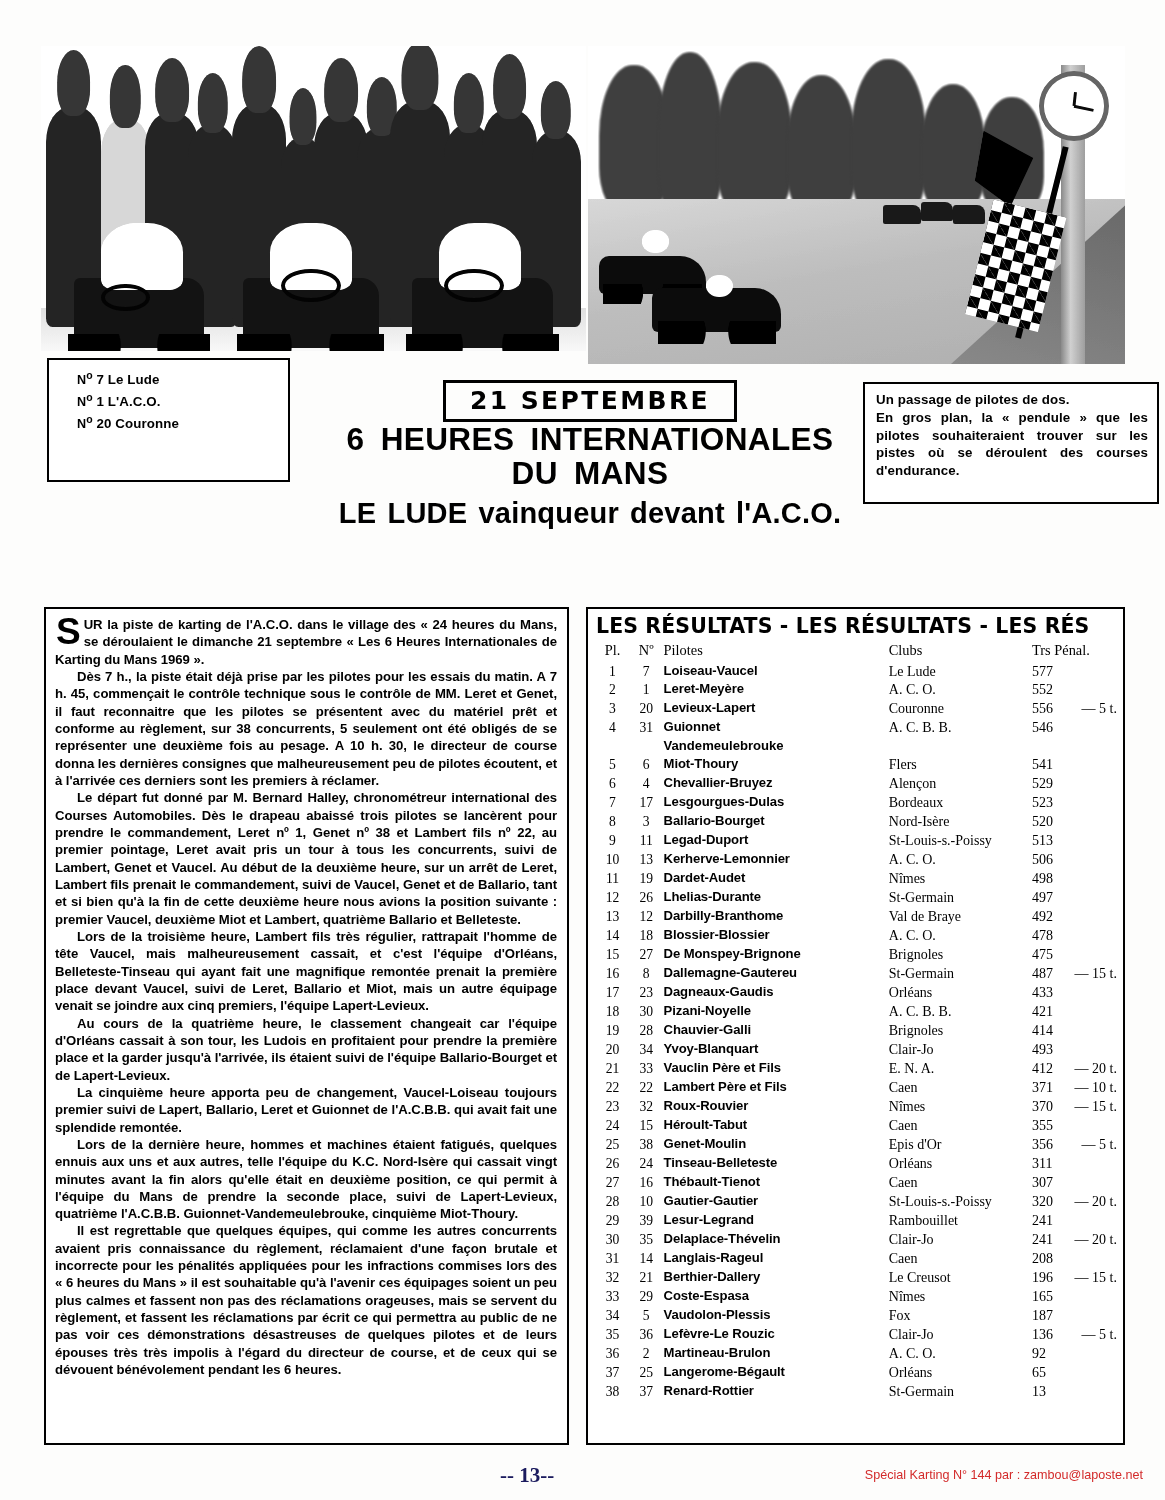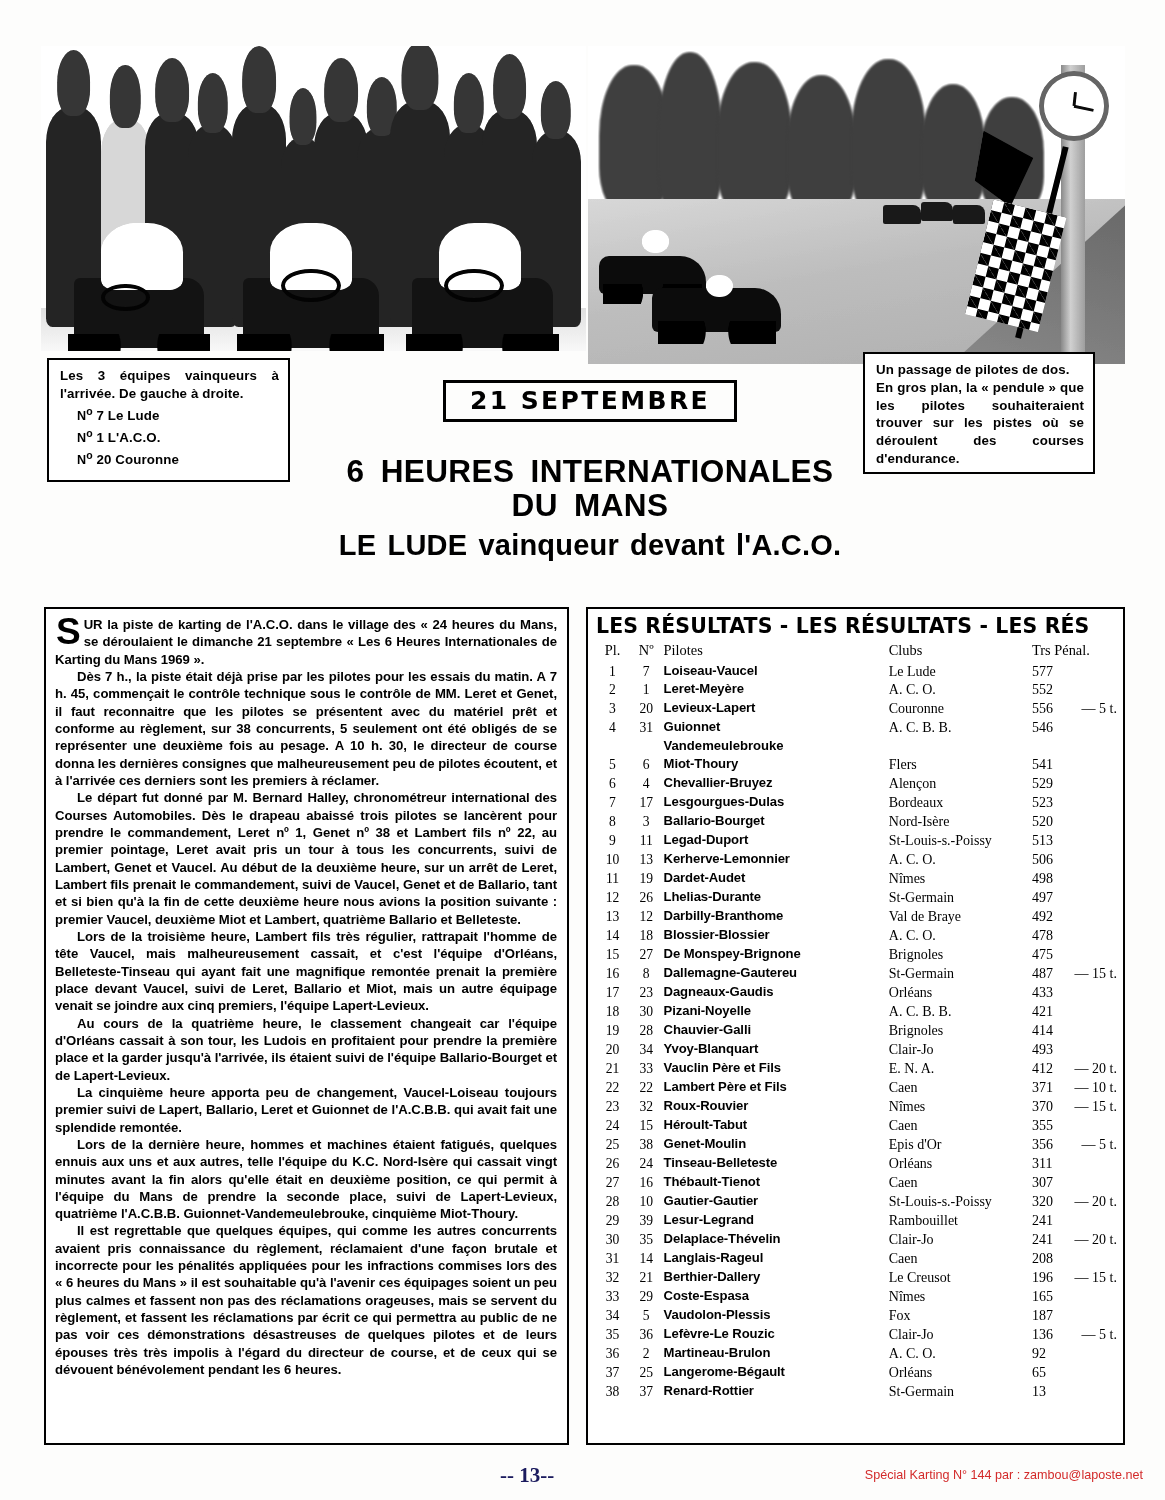--- a/index.html
+++ b/index.html
@@ -165,21 +165,21 @@
     position: absolute;
     border: 2px solid #000;
     background: #fff;
     padding: 7px 9px 8px 11px;
     font-weight: bold;
     font-size: 13.3px;
     line-height: 1.34;
     letter-spacing: .1px;
   }
   #caption-left { left: 47px; top: 358px; width: 243px; height: 124px; }
-  #caption-right { left: 863px; top: 352px; width: 232px; height: 122px; }
+  #caption-right { left: 863px; top: 382px; width: 296px; height: 122px; }
   .capbox p { margin: 0; text-align: justify; }
   .capbox .entry { margin-left: 17px; margin-top: 1px; white-space: nowrap; }
   .capbox .entry .no { font-size: 12.6px; }
 
   
   #headline-block {
     position: absolute;
     left: 300px; top: 380px; width: 580px;
     text-align: center;
   }
@@ -187,21 +187,21 @@
     display: inline-block;
     border: 3px solid #000;
     padding: 5px 24px 6px;
     font-size: 25px;
     font-weight: bold;
     letter-spacing: 2.4px;
     line-height: 1;
     font-family: "DejaVu Sans", sans-serif;
   }
   #title-line1 {
-    margin-top: 32px;
+    margin-top: 0;
     font-size: 31.5px;
     font-weight: bold;
     letter-spacing: .4px;
     line-height: 1.08;
     word-spacing: 7px;
   }
   #title-line2 {
     font-size: 31.5px;
     font-weight: bold;
     letter-spacing: .4px;
@@ -373,21 +373,20 @@
     <div class="clockface" style="left:84%; top:8%; width:13%; height:22%;">
       <div class="hand" style="width:34%; height:2.5px; transform: translateY(-50%) rotate(12deg);"></div>
       <div class="hand" style="width:24%; height:3px; transform: translateY(-50%) rotate(-84deg);"></div>
     </div>
     <div class="blackflag" style="left:72.5%; top:28%; width:10%; height:22%;"></div>
     <div class="flagpole" style="left:79.5%; top:30%; width:1.1%; height:62%;"></div>
     <div class="checker" style="left:70%; top:50%; width:14%; height:37%;"></div>
   </div>
 
   <div class="capbox" id="caption-left">
-    <p>Les 3 équipes vainqueurs à l'arrivée. De gauche à droite.</p>
     <div class="entry">
       <span class="no">N<sup>o</sup></span>
       <span>7</span>
       <span>Le Lude</span>
     </div>
     <div class="entry">
       <span class="no">N<sup>o</sup></span>
       <span>1</span>
       <span>L'A.C.O.</span>
     </div>

